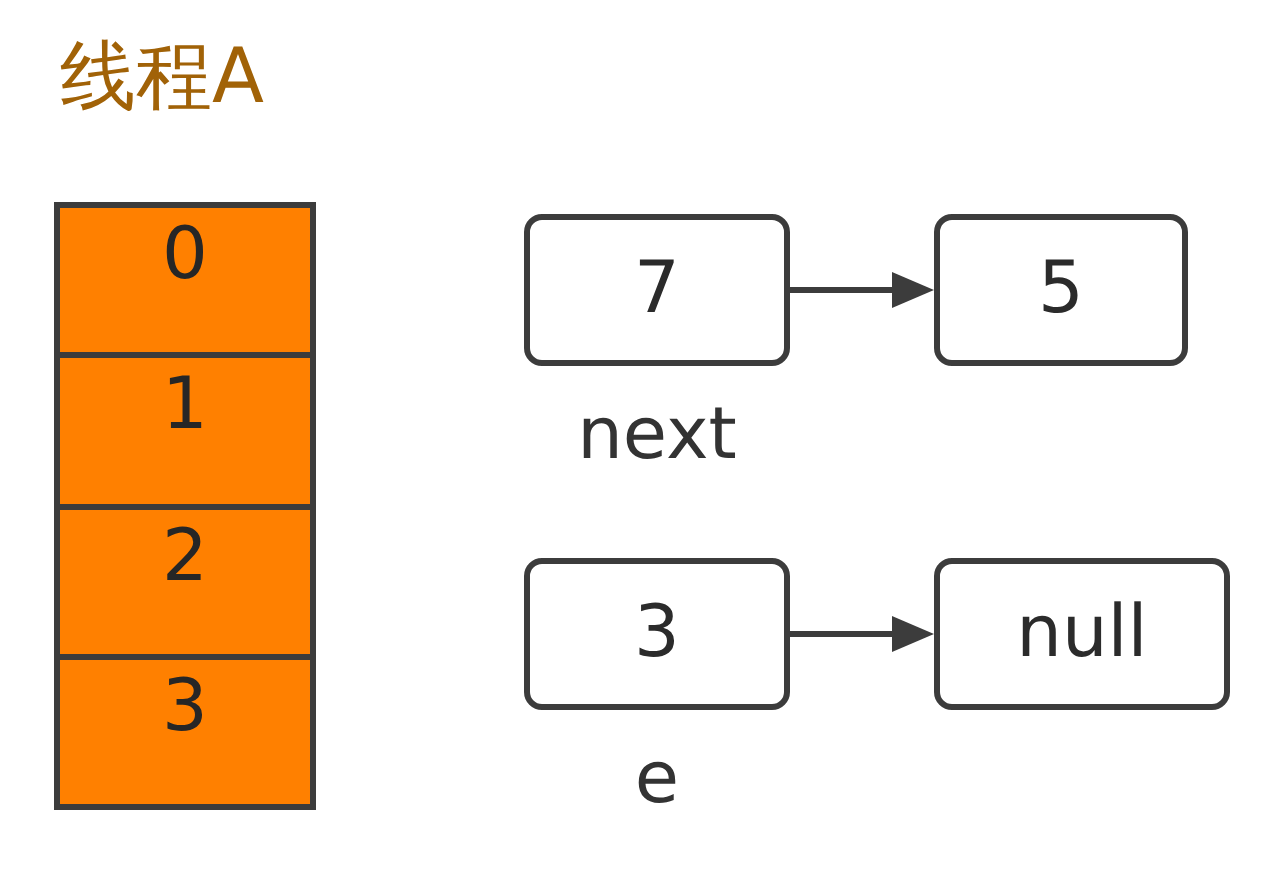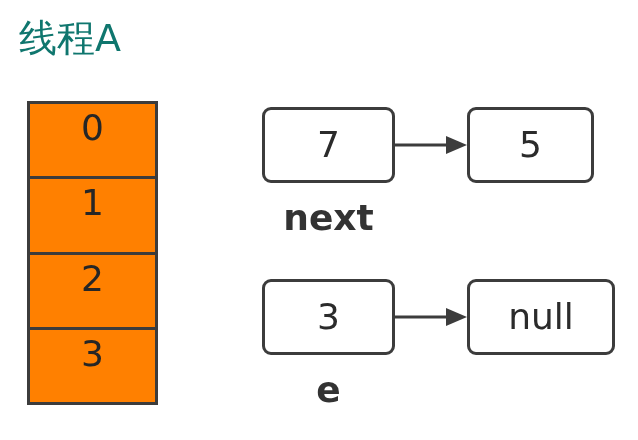--- a/index.html
+++ b/index.html
@@ -13,25 +13,25 @@
     position: relative;
     overflow: hidden;
     font-family: "DejaVu Sans", "Liberation Sans", sans-serif;
     color: #333333;
     -webkit-font-smoothing: antialiased;
   }
 
   
   .diagram-title {
     position: absolute;
-    left: 19px;
+    left: 30px;
     top: 14px;
     font-size: 38px;
     line-height: 48px;
-    color: #0f766e;
+    color: #a16207;
     white-space: nowrap;
     letter-spacing: 0px;
   }
 
   
   .array-table {
     position: absolute;
     left: 27px;
     top: 101px;
     width: 131px;
@@ -98,21 +98,20 @@
   
   .pointer-label {
     position: absolute;
     width: 133px;
     left: 262px;
     text-align: center;
     font-size: 36px;
     line-height: 40px;
     color: #333333;
     white-space: nowrap;
-    font-weight: bold;
   }
   .label-next { top: 198px; }
   .label-e    { top: 370px; }
 </style>
 </head>
 <body>
 
 <div class="diagram-title">线程A</div>
 
 <div class="array-table">

